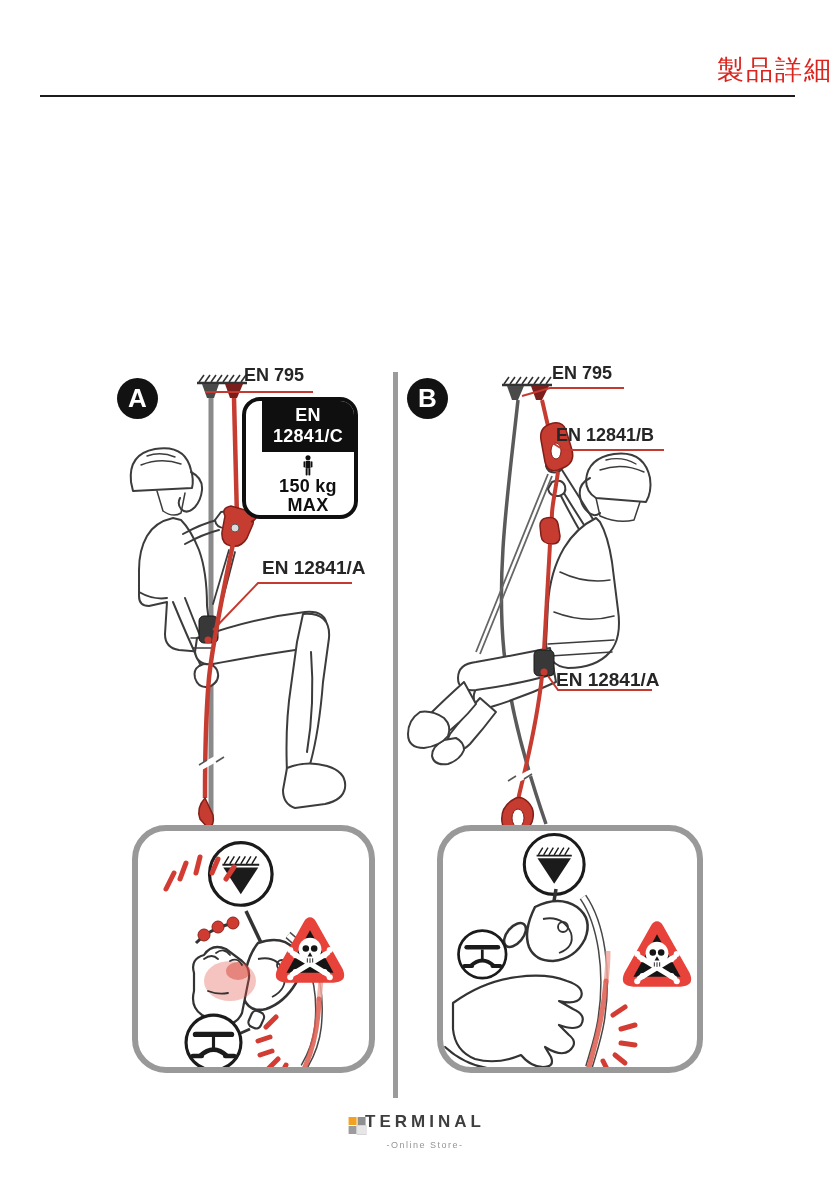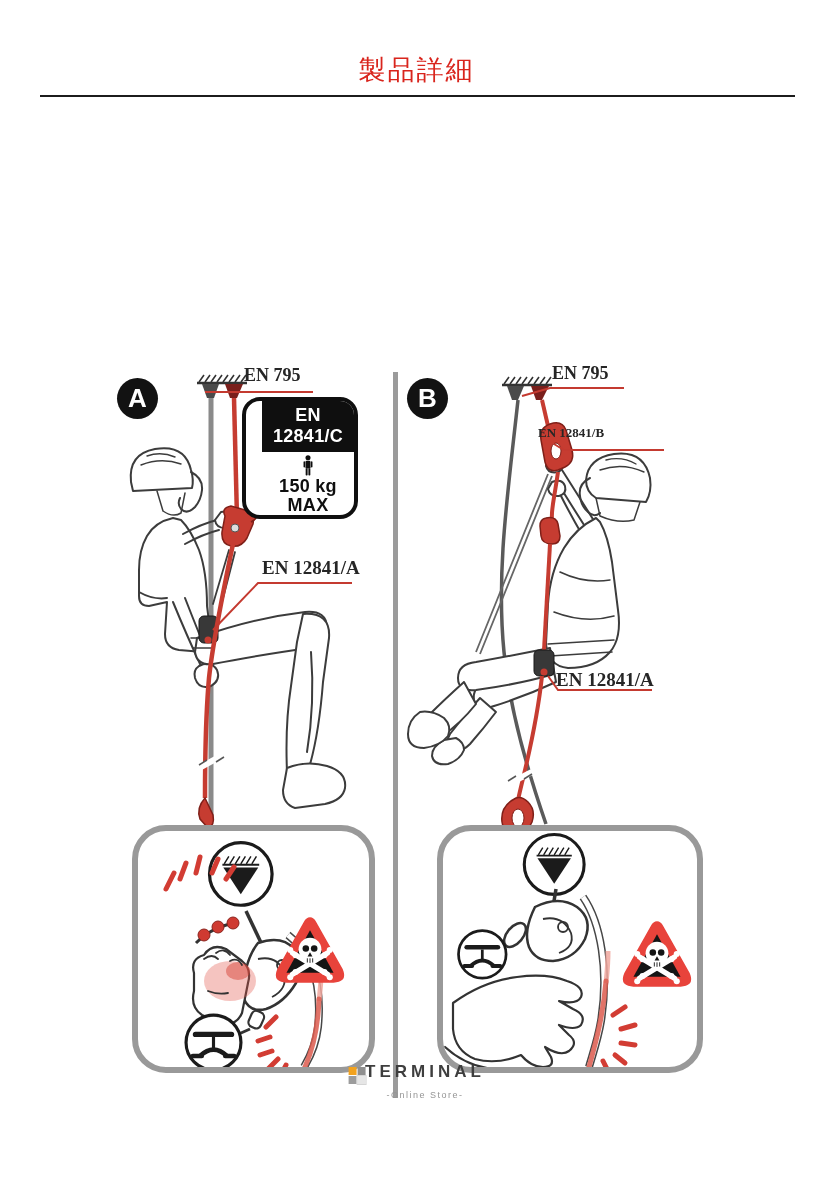--- a/index.html
+++ b/index.html
@@ -1,46 +1,46 @@
 <!DOCTYPE html>
 <html><head>
 <meta charset="utf-8">
 <style>
   html,body{margin:0;padding:0;background:#fff;}
   .canvas{position:relative;width:833px;height:1200px;background:#ffffff;overflow:hidden;
           font-family:"Liberation Sans","DejaVu Sans",sans-serif;}
-  .title{position:absolute;top:52px;left:0;width:100%;text-align:center;
+  .title{position:absolute;top:52px;left:0;width:100%;text-align:right;
          font-size:27px;color:#D9251D;font-weight:500;letter-spacing:2px;}
   .rule{position:absolute;top:95px;left:40px;width:755px;height:2px;background:#1C1C1C;}
   .intro{position:absolute;top:112px;left:53px;width:764px;font-size:30px;line-height:40px;
          color:#101010;white-space:pre-line;letter-spacing:0.5px;}
   .diagram{position:absolute;top:352px;left:0;width:833px;height:748px;}
   .divider{position:absolute;left:393px;top:20px;width:5px;height:726px;background:#9B9B9B;}
   .fig-badge{position:absolute;width:41px;height:41px;border-radius:50%;background:#121212;color:#fff;
              font-weight:700;font-size:26px;display:flex;align-items:center;justify-content:center;}
   .badge-a{left:117px;top:26px;}
   .badge-b{left:407px;top:26px;}
-  .lbl{position:absolute;font-weight:700;color:#262626;white-space:nowrap;font-family:Liberation Serif, serif;}
+  .lbl{position:absolute;font-weight:700;color:#262626;white-space:nowrap;}
   .lbl-a-en795{left:244px;top:13px;font-size:18px;}
   .lbl-a-dev{left:262px;top:205px;font-size:19px;}
   .lbl-b-en795{left:552px;top:11px;font-size:18px;}
-  .lbl-b-asc{left:538px;top:73px;font-size:13px;}
+  .lbl-b-asc{left:556px;top:73px;font-size:18px;}
   .lbl-b-dev{left:556px;top:317px;font-size:19px;}
   .cert{position:absolute;left:242px;top:45px;width:116px;height:122px;border:4px solid #0F0F0F;
         border-radius:18px;background:#fff;box-sizing:border-box;overflow:hidden;
         display:flex;flex-direction:column;align-items:center;padding-left:16px;}
   .cert-head{width:100%;background:#0F0F0F;color:#fff;font-size:18px;font-weight:700;text-align:center;
              padding:4px 0 5px;letter-spacing:0.3px;}
   .cert-weight,.cert-max{font-size:18px;font-weight:700;color:#0F0F0F;line-height:19px;letter-spacing:0.3px;}
   .svg-abs{position:absolute;}
   .inset{position:absolute;top:473px;height:248px;border:6px solid #999999;border-radius:34px;
          background:#fff;box-sizing:border-box;overflow:hidden;}
   .inset-left{left:132px;width:243px;}
   .inset-right{left:437px;width:266px;}
-  .logo{position:absolute;top:1063px;left:50%;transform:translateX(-50%);
+  .logo{position:absolute;top:1113px;left:50%;transform:translateX(-50%);
         display:flex;align-items:flex-start;}
   .logo-grid{display:grid;grid-template-columns:8px 8px;grid-template-rows:8px 8px;gap:1px;margin-top:4px;}
   .logo-grid span{display:block;width:8px;height:8px;}
   .logo-col{display:flex;flex-direction:column;align-items:center;}
   .logo-brand{font-size:17px;font-weight:700;letter-spacing:4px;color:#3E3E3E;line-height:18px;}
   .logo-tag{font-size:9px;color:#959595;letter-spacing:1.5px;margin-top:9px;}
 </style>
 </head>
 <body>
 

